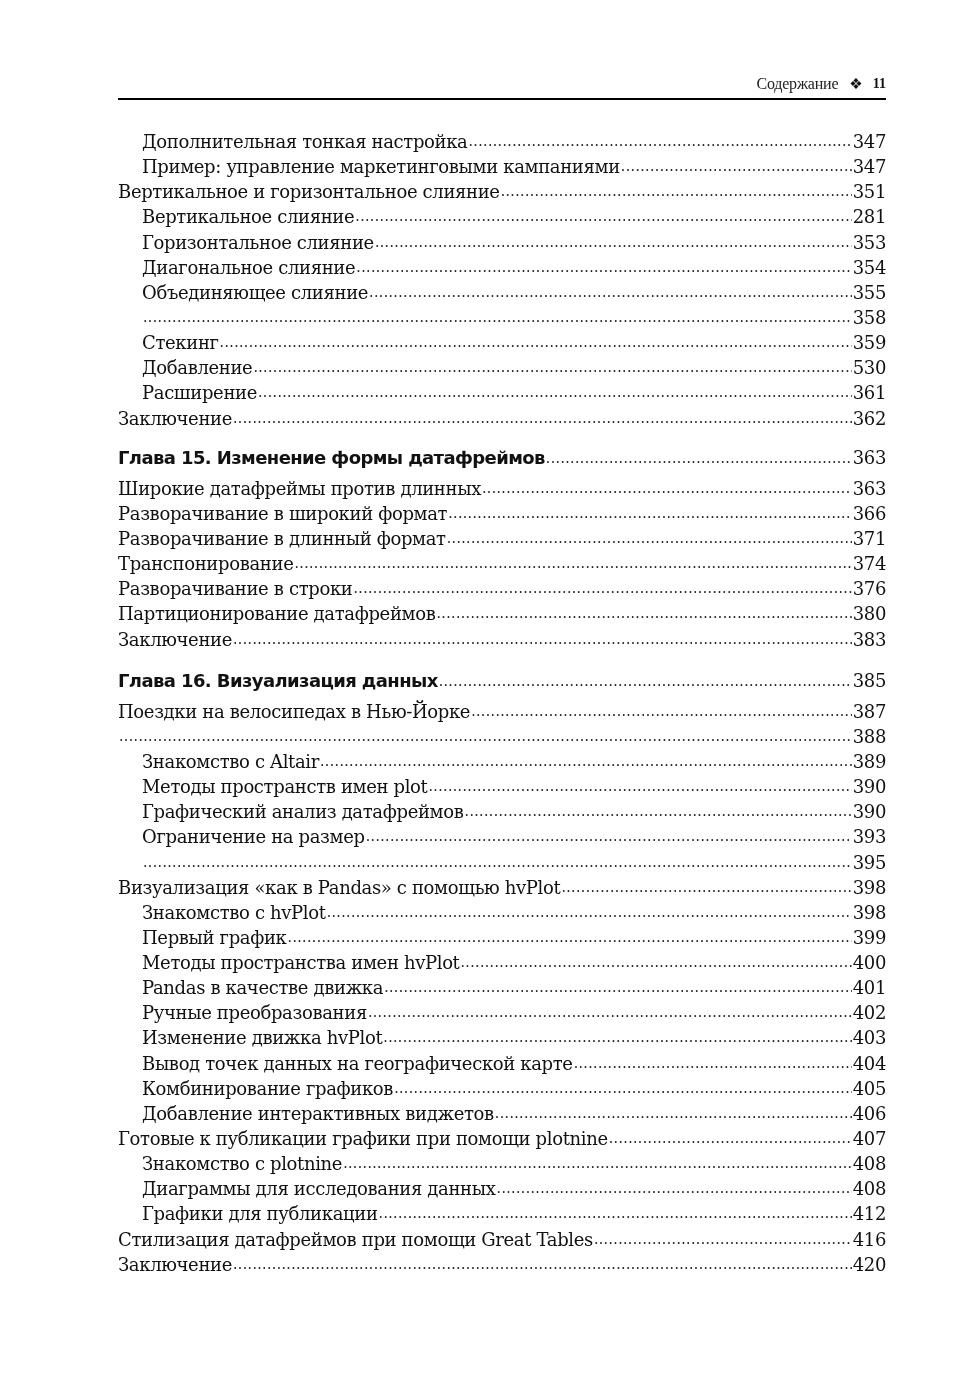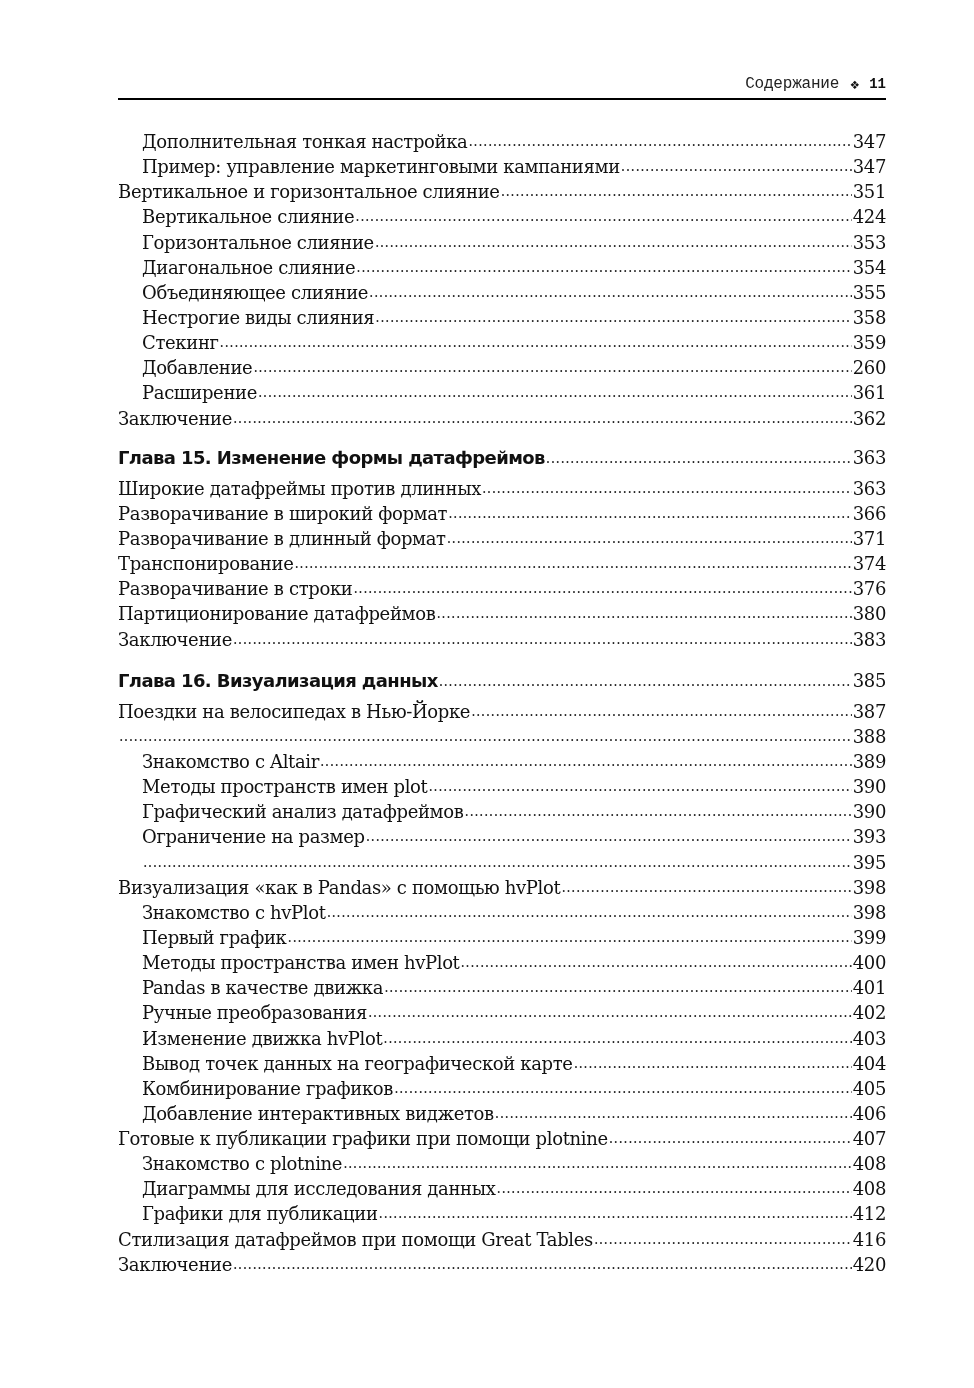--- a/index.html
+++ b/index.html
@@ -4,32 +4,32 @@
   <style>
     html, body { margin: 0; padding: 0; background: #ffffff; }
     body {
       width: 974px; height: 1388px; position: relative; overflow: hidden;
       color: #111111;
     }
     .header {
       position: absolute; left: 118px; top: 70px; width: 768px; height: 28px;
       border-bottom: 2px solid #000000;
       display: flex; justify-content: flex-end; align-items: center;
-      font-family: Liberation Mono, monospace;
+      font-family: Liberation Serif, serif;
     }
     .header .section { font-size: 16px; color: #222; letter-spacing: -0.2px; }
     .header .diamond { font-size: 15px; margin: 0 10px 0 11px; color: #111; }
     .header .pnum { font-size: 14px; font-weight: bold; color: #111; }
 
     .toc {
       position: absolute; left: 118px; top: 129px; width: 768px;
       font-family: "DejaVu Serif", serif; font-size: 18px;
     }
     .row {
-      display: flex; align-items: center; height: 25.15px; line-height: 25.15px;
+      display: flex; align-items: flex-end; height: 25.15px; line-height: 25.15px;
       white-space: nowrap; overflow: hidden; letter-spacing: -0.35px;
     }
     .row.l2 { padding-left: 24px; }
     .row .title { flex: 0 0 auto; }
     .row .dots {
       flex: 1 1 auto; overflow: hidden; margin: 0 1px;
       font-size: 14px; letter-spacing: 0.4px; color: #222;
     }
     .row .dots::before {
       content: "..................................................................................................................................................................................................................................................";
@@ -65,51 +65,50 @@
         <span class="page">347</span>
       </div>
       <div class="row">
         <span class="title">Вертикальное и горизонтальное слияние</span>
         <span class="dots"></span>
         <span class="page">351</span>
       </div>
       <div class="row l2">
         <span class="title">Вертикальное слияние</span>
         <span class="dots"></span>
-        <span class="page">424</span>
+        <span class="page">281</span>
       </div>
       <div class="row l2">
         <span class="title">Горизонтальное слияние</span>
         <span class="dots"></span>
         <span class="page">353</span>
       </div>
       <div class="row l2">
         <span class="title">Диагональное слияние</span>
         <span class="dots"></span>
         <span class="page">354</span>
       </div>
       <div class="row l2">
         <span class="title">Объединяющее слияние</span>
         <span class="dots"></span>
         <span class="page">355</span>
       </div>
       <div class="row l2">
-        <span class="title">Нестрогие виды слияния</span>
         <span class="dots"></span>
         <span class="page">358</span>
       </div>
       <div class="row l2">
         <span class="title">Стекинг</span>
         <span class="dots"></span>
         <span class="page">359</span>
       </div>
       <div class="row l2">
         <span class="title">Добавление</span>
         <span class="dots"></span>
-        <span class="page">260</span>
+        <span class="page">530</span>
       </div>
       <div class="row l2">
         <span class="title">Расширение</span>
         <span class="dots"></span>
         <span class="page">361</span>
       </div>
       <div class="row">
         <span class="title">Заключение</span>
         <span class="dots"></span>
         <span class="page">362</span>

